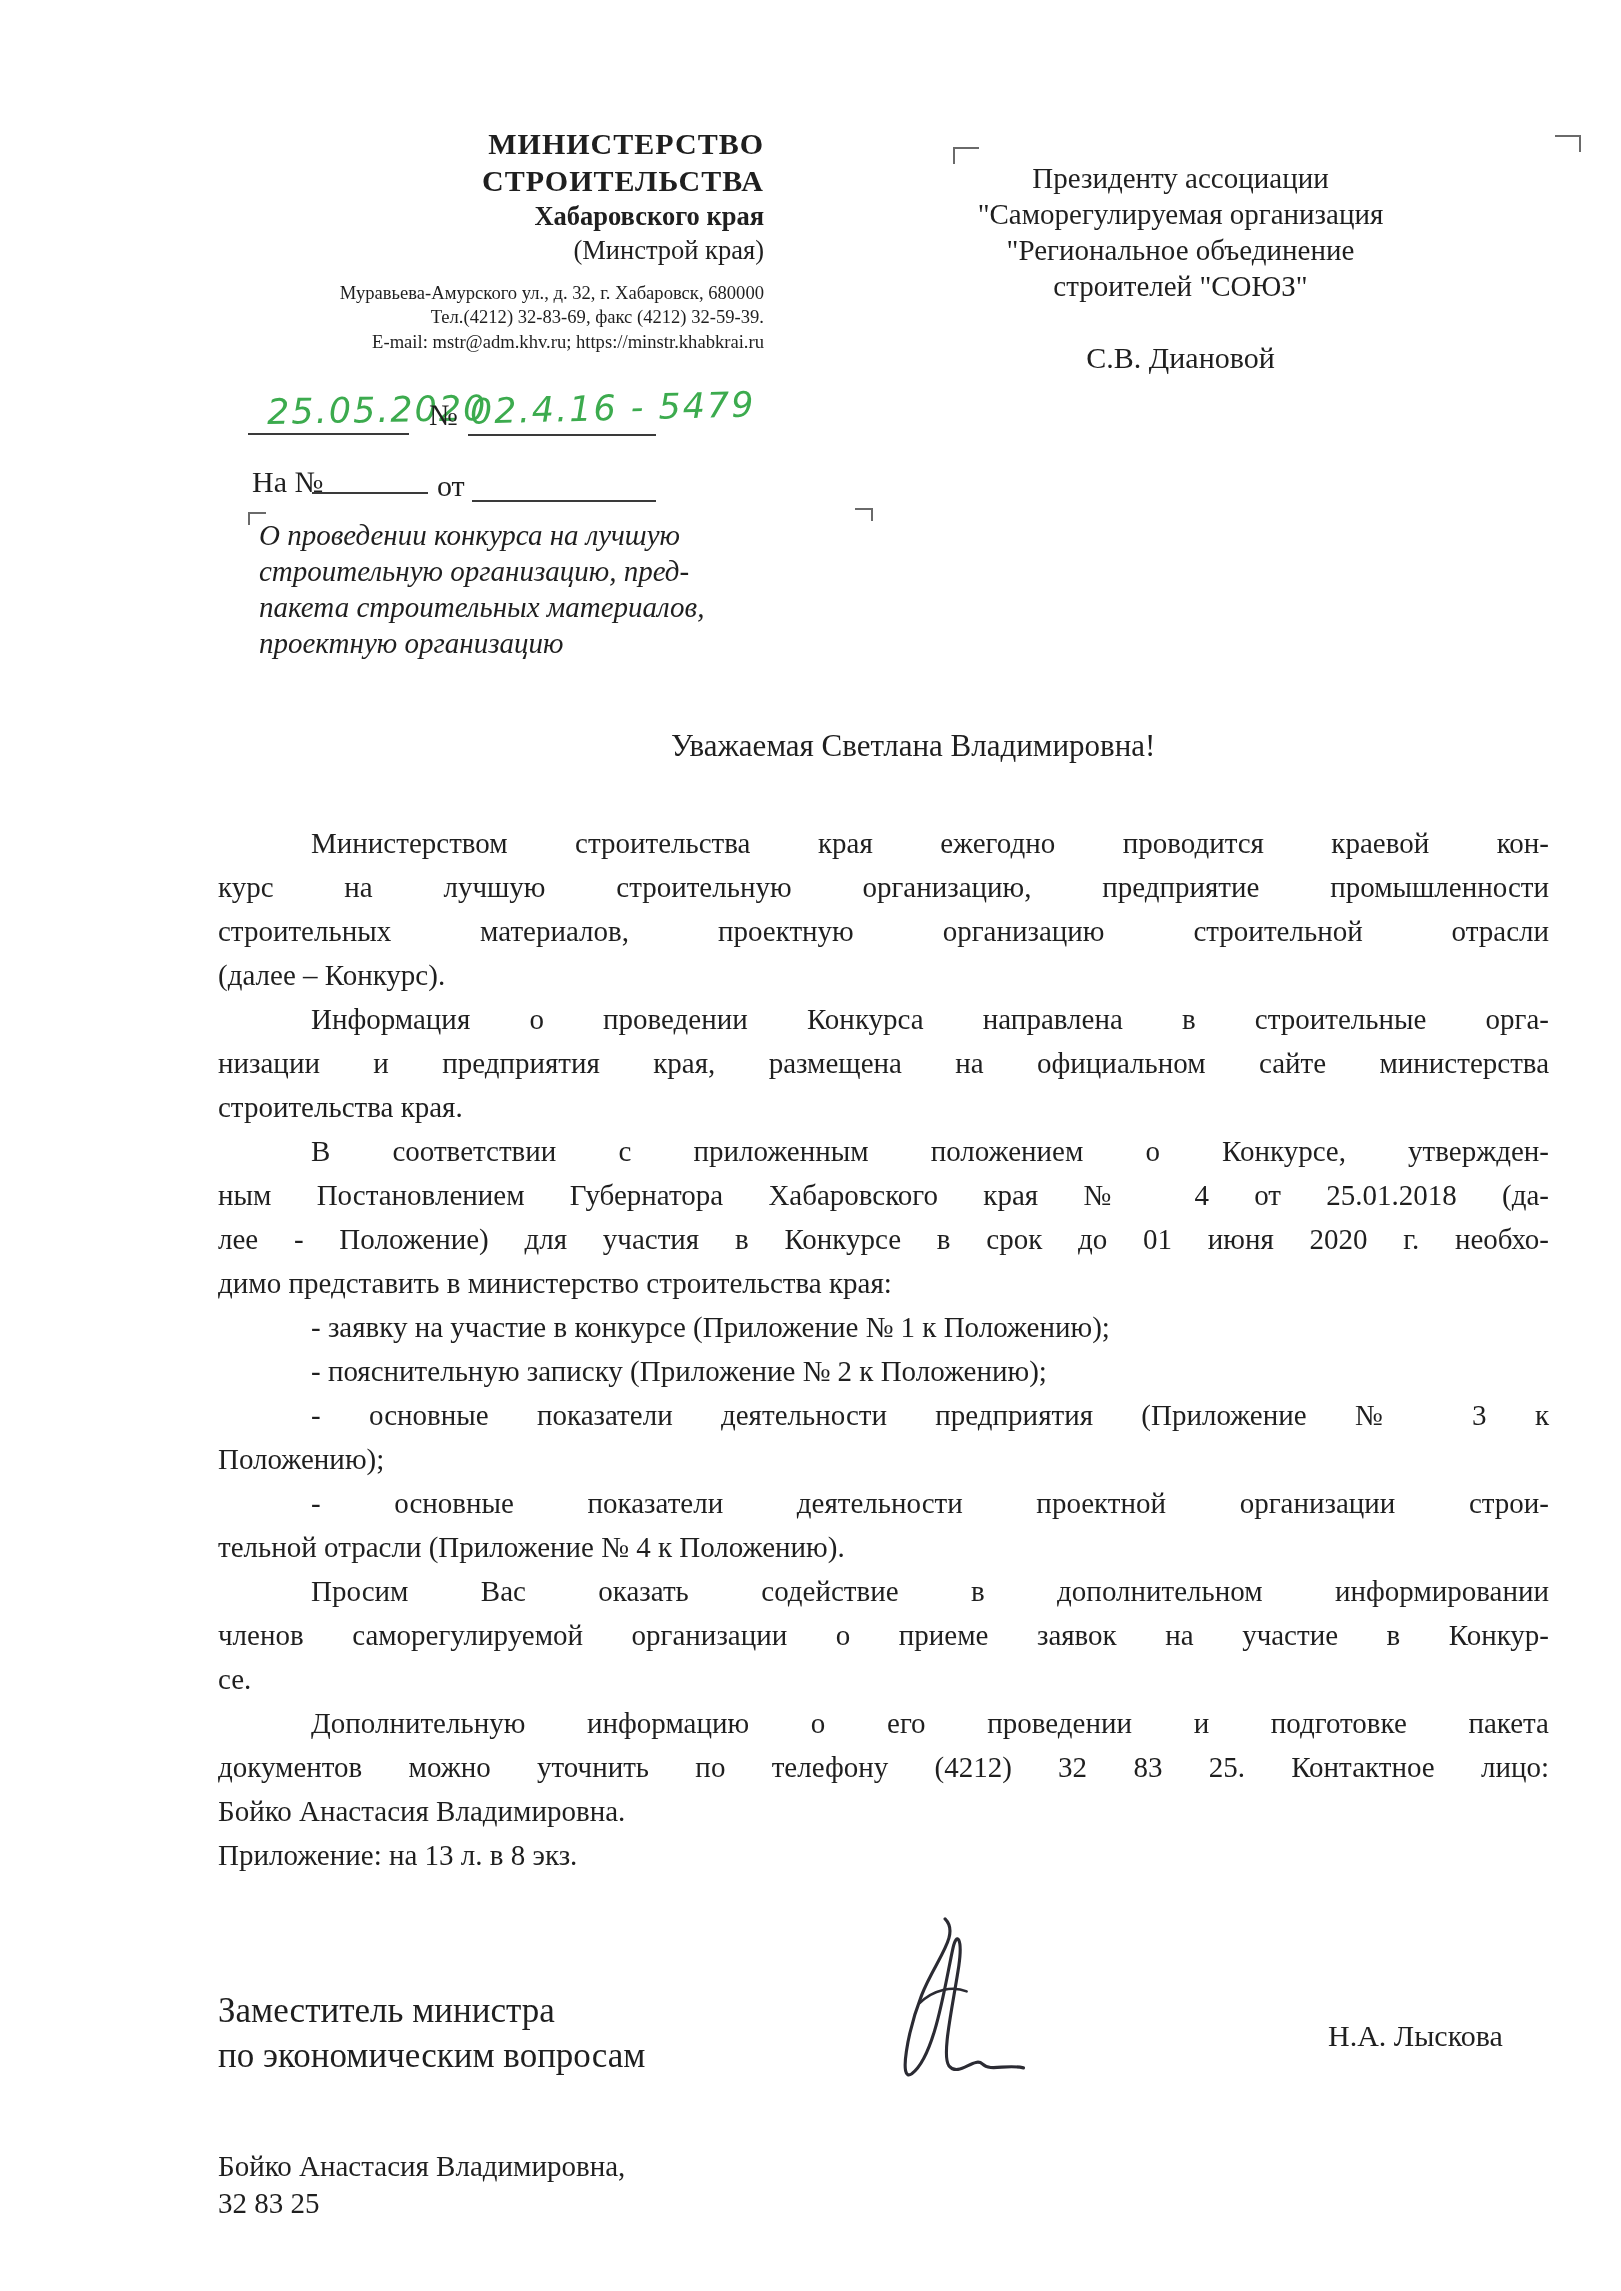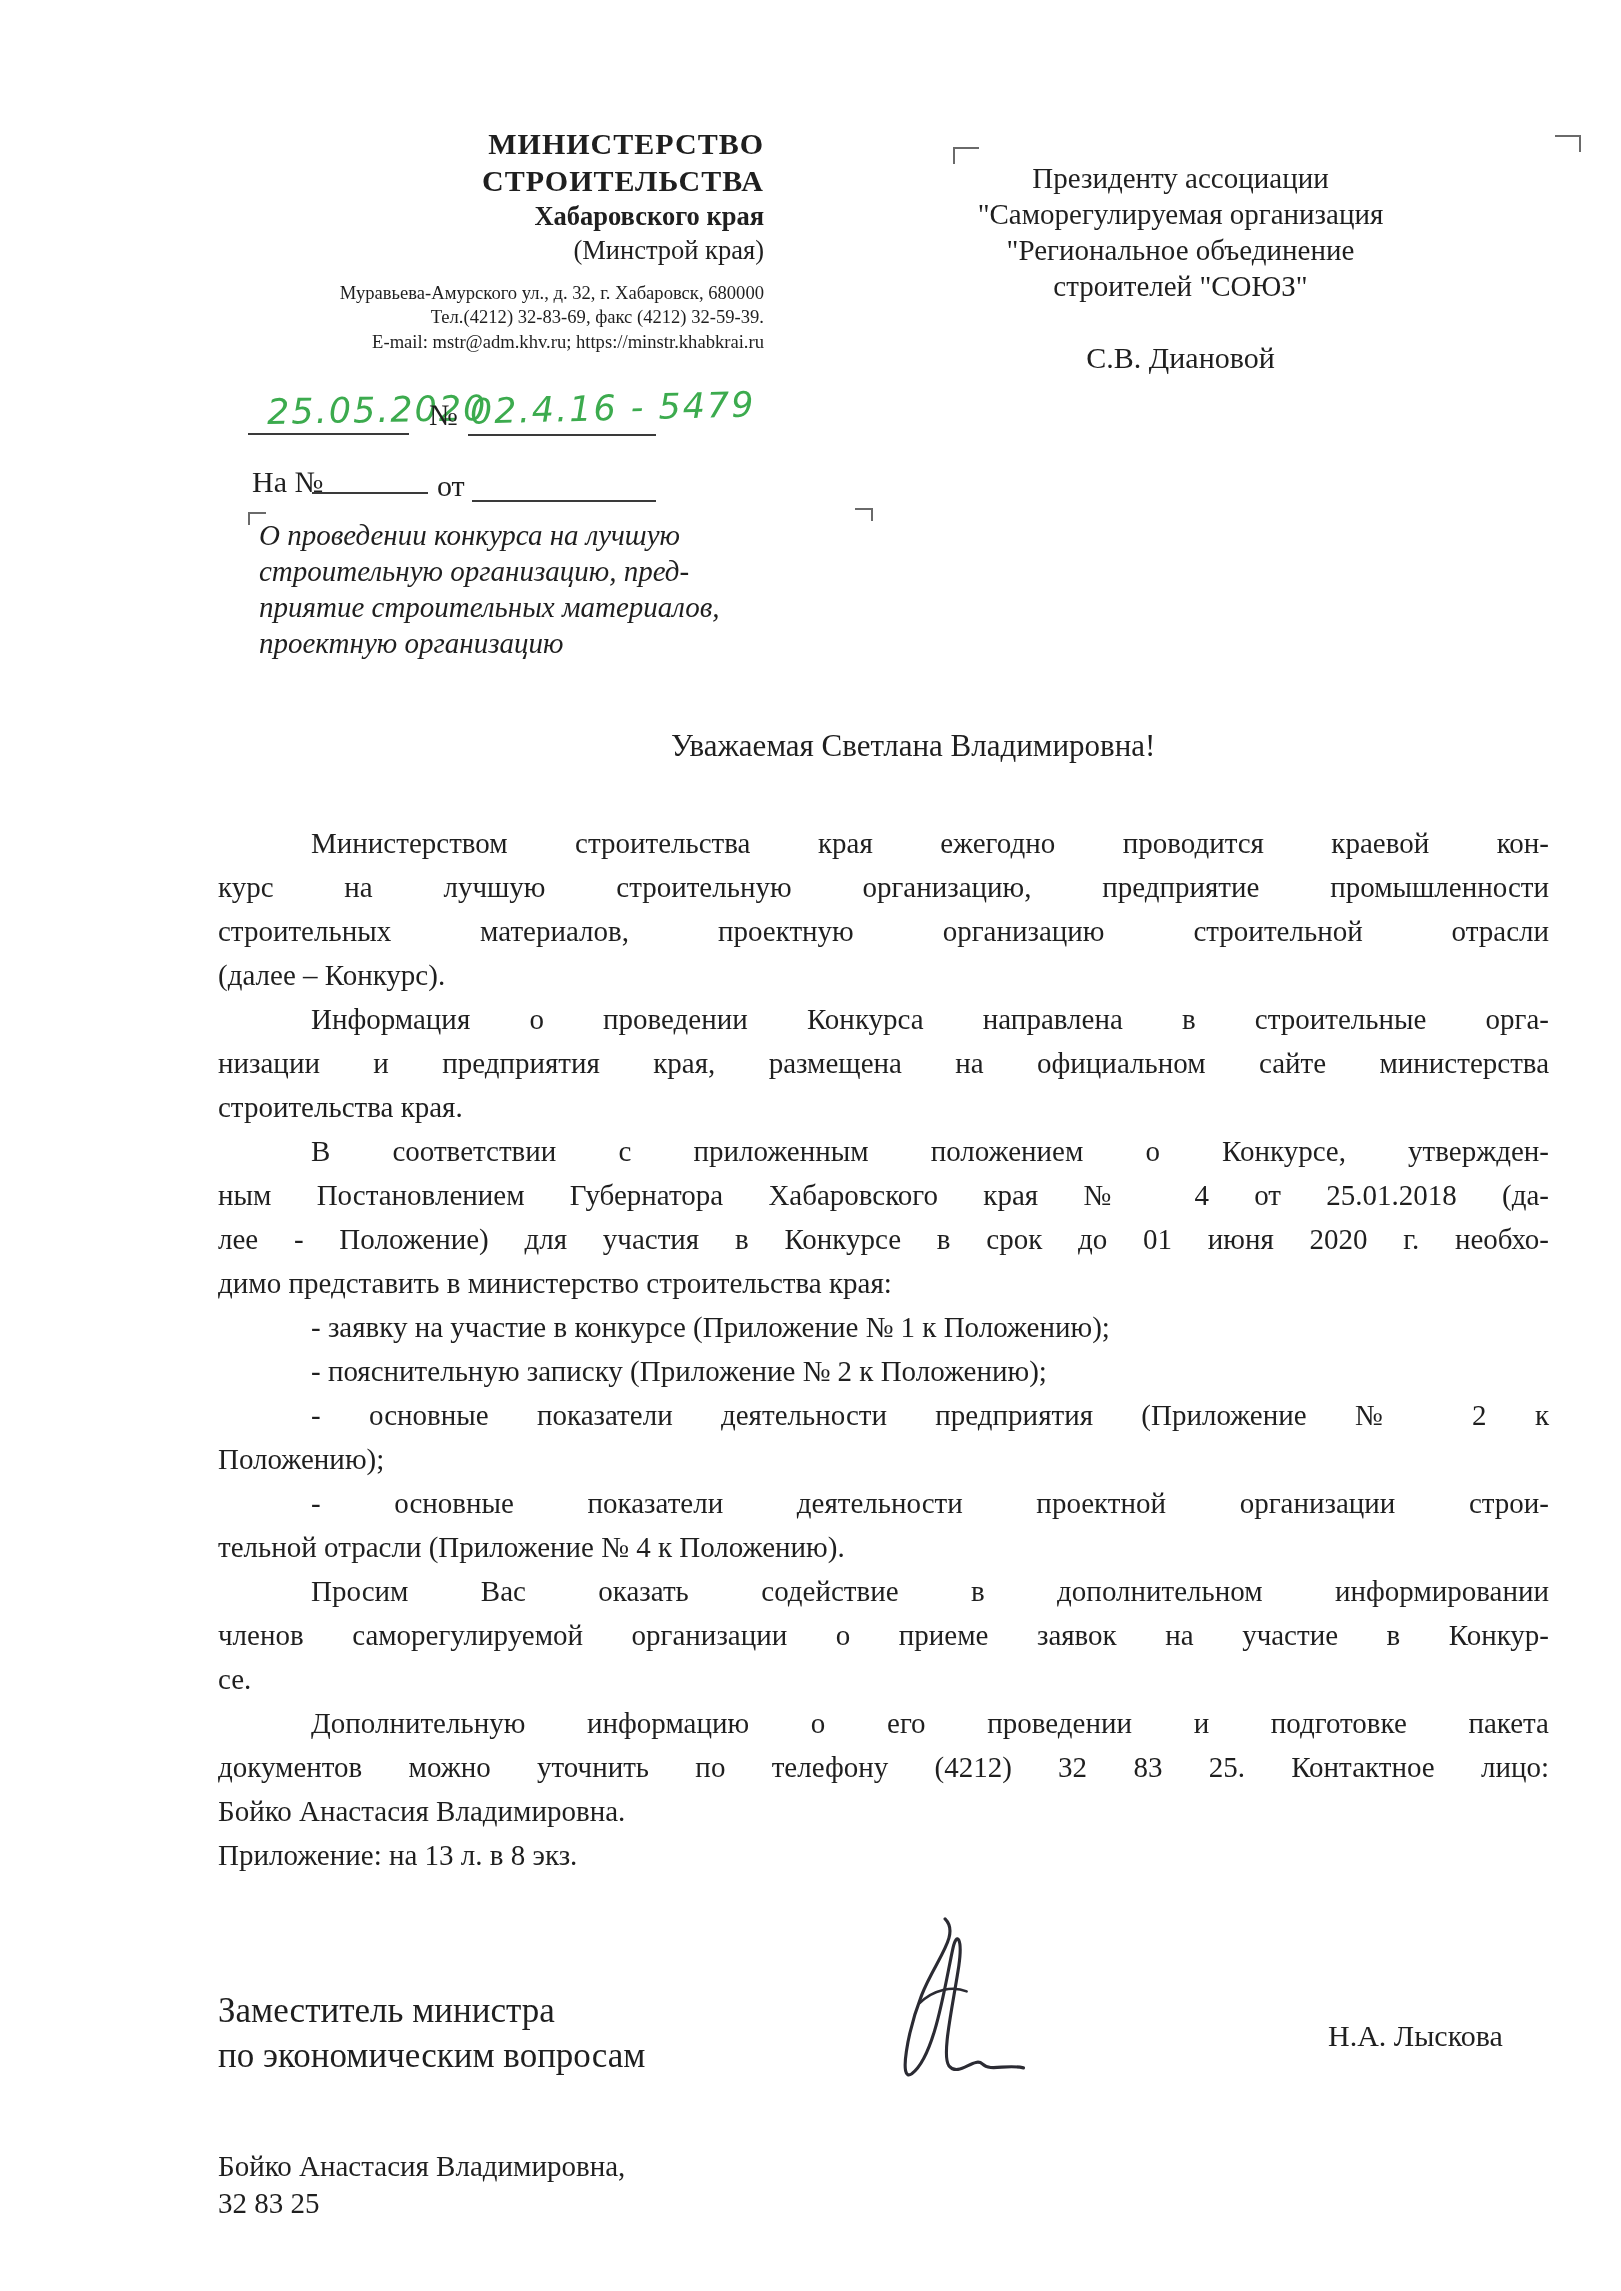--- a/index.html
+++ b/index.html
@@ -84,41 +84,41 @@
   <div class="ref-label" style="left:252px;top:465px;">На №</div>
   <div class="rule" style="left:312px;top:492px;width:116px;"></div>
   <div class="ref-label" style="left:437px;top:469px;">от</div>
   <div class="rule" style="left:472px;top:500px;width:184px;"></div>
 
   <span class="corner corner-tl" style="left:248px;top:512px;width:15.7px;height:10.8px;"></span>
   <span class="corner corner-tr" style="left:855px;top:508px;width:15.7px;height:10.8px;"></span>
   <div class="subject" id="subject-lines">
       <div>О проведении конкурса на лучшую</div>
       <div>строительную организацию, пред-</div>
-      <div>приятие строительных материалов,</div>
+      <div>пакета строительных материалов,</div>
       <div>проектную организацию</div>
     </div>
 
   <div class="salutation">Уважаемая Светлана Владимировна!</div>
 
   <div class="body-block" id="body-block">
       <div class="bline indent stretch">Министерством строительства края ежегодно проводится краевой кон-</div>
       <div class="bline stretch">курс на лучшую строительную организацию, предприятие промышленности</div>
       <div class="bline stretch">строительных материалов, проектную организацию строительной отрасли</div>
       <div class="bline">(далее – Конкурс).</div>
       <div class="bline indent stretch">Информация о проведении Конкурса направлена в строительные орга-</div>
       <div class="bline stretch">низации и предприятия края, размещена на официальном сайте министерства</div>
       <div class="bline">строительства края.</div>
       <div class="bline indent stretch">В соответствии с приложенным положением о Конкурсе, утвержден-</div>
       <div class="bline stretch">ным Постановлением Губернатора Хабаровского края № 4 от 25.01.2018 (да-</div>
       <div class="bline stretch">лее - Положение) для участия в Конкурсе в срок до 01 июня 2020 г. необхо-</div>
       <div class="bline">димо представить в министерство строительства края:</div>
       <div class="bline indent">- заявку на участие в конкурсе (Приложение № 1 к Положению);</div>
       <div class="bline indent">- пояснительную записку (Приложение № 2 к Положению);</div>
-      <div class="bline indent stretch">- основные показатели деятельности предприятия (Приложение № 2 к</div>
+      <div class="bline indent stretch">- основные показатели деятельности предприятия (Приложение № 3 к</div>
       <div class="bline">Положению);</div>
       <div class="bline indent stretch">- основные показатели деятельности проектной организации строи-</div>
       <div class="bline">тельной отрасли (Приложение № 4 к Положению).</div>
       <div class="bline indent stretch">Просим Вас оказать содействие в дополнительном информировании</div>
       <div class="bline stretch">членов саморегулируемой организации о приеме заявок на участие в Конкур-</div>
       <div class="bline">се.</div>
       <div class="bline indent stretch">Дополнительную информацию о его проведении и подготовке пакета</div>
       <div class="bline stretch">документов можно уточнить по телефону (4212) 32 83 25. Контактное лицо:</div>
       <div class="bline">Бойко Анастасия Владимировна.</div>
       <div class="bline">Приложение: на 13 л. в 8 экз.</div>

